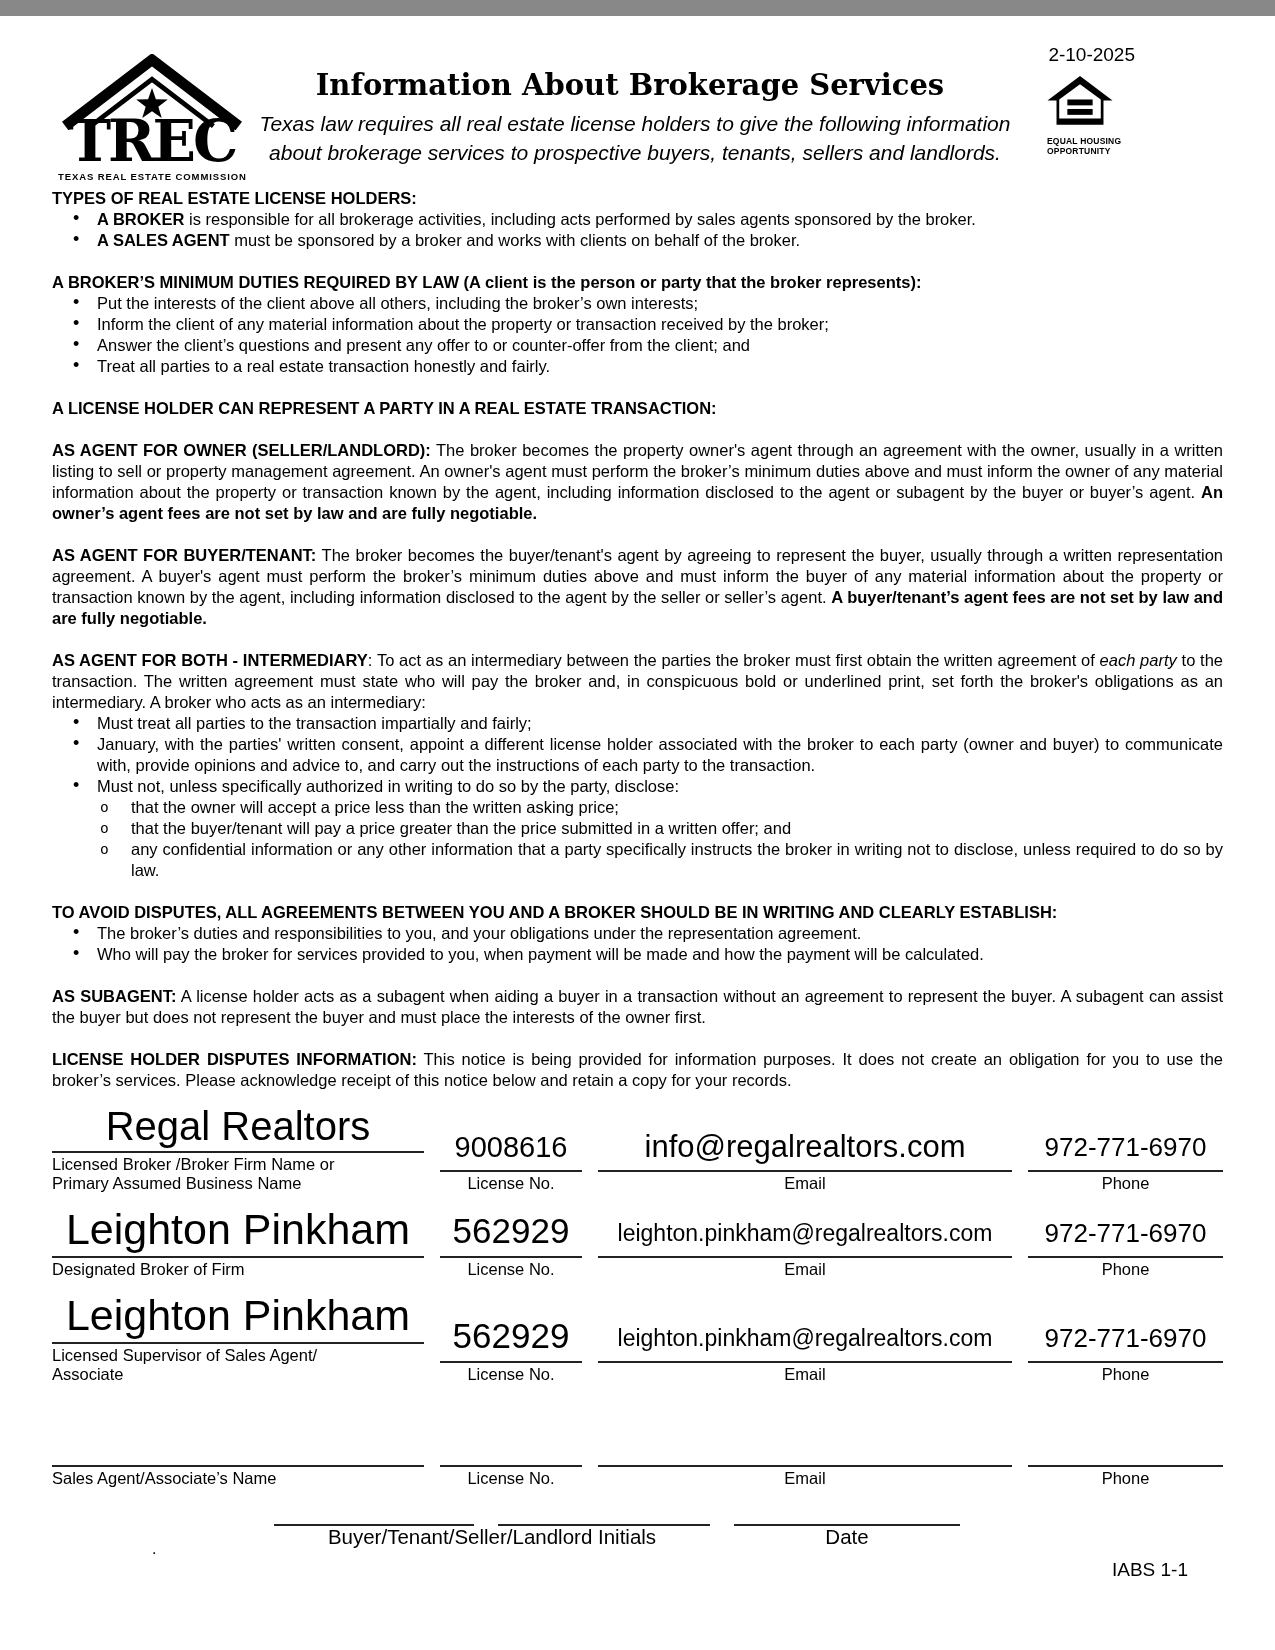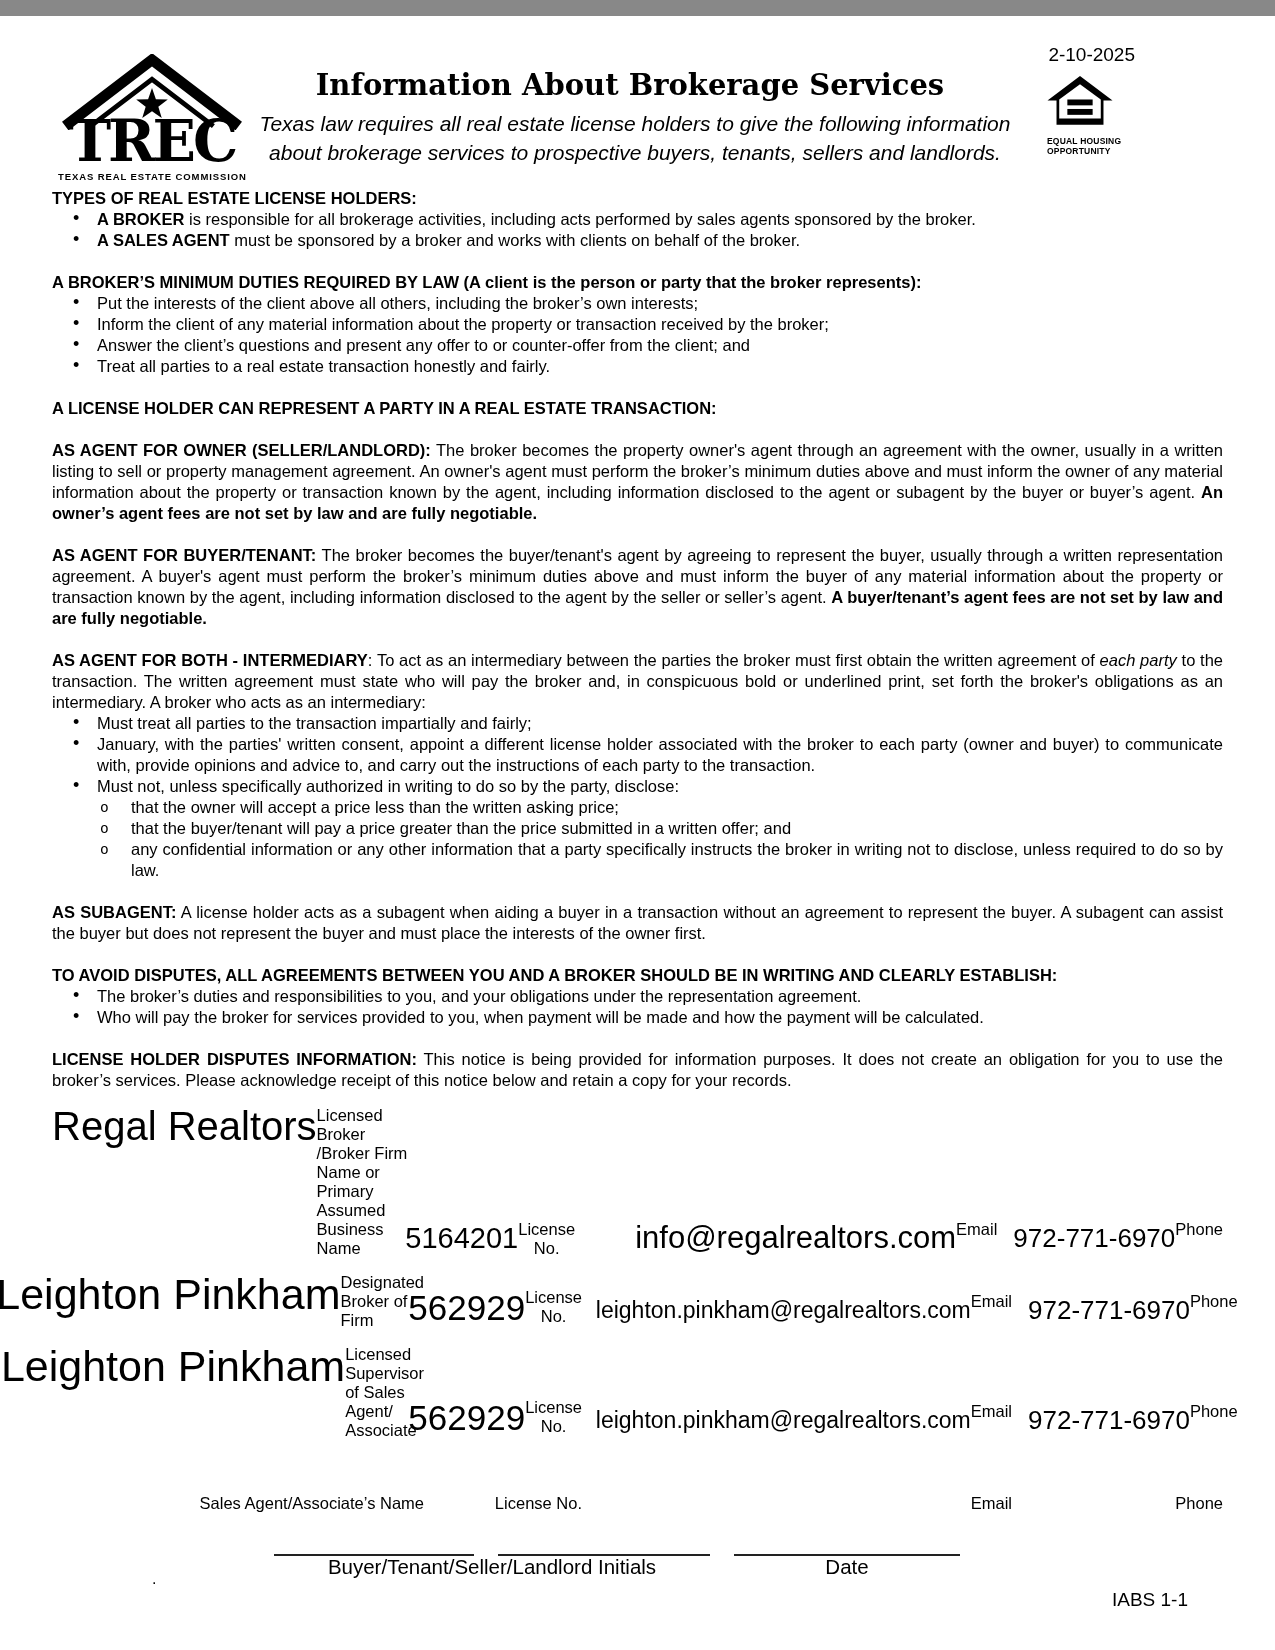--- a/index.html
+++ b/index.html
@@ -34,21 +34,21 @@
   .b { font-weight:bold; }
   .i { font-style:italic; }
   .bul { position:relative; padding-left:45px; text-align:justify; }
   .bul::before { content:"\2022"; position:absolute; left:21px; top:-1px; font-size:18px; }
   .sub { position:relative; padding-left:79px; text-align:justify; }
   .sub::before { content:"o"; position:absolute; left:48px; top:0; font-size:14.5px; font-family:"DejaVu Sans Mono", monospace; }
 
   
   .contact { margin-top:12px; }
   .crow { display:flex; gap:16px; align-items:flex-end; margin-top:13px; }
-  .cell { display:flex; flex-direction:row; justify-content:flex-end; }
+  .cell { display:flex; flex-direction:column; justify-content:flex-end; }
   .c-name  { width:372px; }
   .c-lic   { width:142px; }
   .c-email { width:414px; }
   .c-phone { flex:1; }
   .val { text-align:center; white-space:nowrap; }
   .rule { border-top:2px solid #222; margin-top:3px; }
   .lbl { font-size:16.5px; line-height:19px; margin-top:2px; text-align:center; }
   .lbl.left { text-align:left; white-space:pre-line; }
   .r1 .v-name { font-size:40px; line-height:44px; }
   .r1 .v-lic  { font-size:29px; line-height:40px; }
@@ -140,44 +140,44 @@
       <p class="para"><span class="b">AS AGENT FOR BOTH - INTERMEDIARY</span><span>:  To act as an intermediary between the parties the broker must first obtain the written agreement of </span><span class="i">each party</span><span> to the transaction. The written agreement must state who will pay the broker and, in conspicuous bold or underlined print, set forth the broker's obligations as an intermediary. A broker who acts as an intermediary:</span></p>
       <div class="bul">Must treat all parties to the transaction impartially  and fairly;</div>
       <div class="bul">January, with the parties' written consent, appoint a different license holder associated with the broker to each party (owner and buyer) to communicate with, provide opinions and advice to, and carry out the instructions of each party to the transaction.</div>
       <div class="bul">Must not, unless specifically authorized in writing to do so by the party, disclose:</div>
       <div class="sub">that the owner will accept a price less than the written asking price;</div>
       <div class="sub">that the buyer/tenant will pay a price greater than the price submitted in a written offer;  and</div>
       <div class="sub">any confidential information or any other information that a party specifically instructs the broker in writing not to disclose, unless required to do so by law.</div>
     </div>
 
     <div class="sec">
-      <p class="para"><span class="b">AS SUBAGENT:</span><span> A license holder acts as a subagent when aiding a buyer in a transaction without an agreement to represent the buyer. A subagent can assist the buyer but does not represent the buyer and must place the interests of the owner first.</span></p>
-    </div>
-
-    <div class="sec">
       <p class="heading">TO AVOID DISPUTES, ALL AGREEMENTS BETWEEN YOU AND A BROKER SHOULD BE IN WRITING AND CLEARLY ESTABLISH:</p>
       <div class="bul">The broker’s duties and responsibilities to you, and your obligations under the representation agreement.</div>
       <div class="bul">Who will pay the broker for services provided to you, when payment will be made and how the payment will be calculated.</div>
     </div>
 
+    <div class="sec">
+      <p class="para"><span class="b">AS SUBAGENT:</span><span> A license holder acts as a subagent when aiding a buyer in a transaction without an agreement to represent the buyer. A subagent can assist the buyer but does not represent the buyer and must place the interests of the owner first.</span></p>
+    </div>
+
     <div class="sec" style="margin-bottom:0;">
       <p class="para"><span class="b">LICENSE HOLDER DISPUTES INFORMATION:</span><span> This notice is being provided for information purposes. It does not create an obligation for you to use the broker’s services. Please acknowledge receipt of this notice below and retain a copy for your records.</span></p>
     </div>
 
     <div class="contact">
 
       <div class="crow r1">
         <div class="cell c-name">
           <div class="val v-name">Regal Realtors</div>
           <div class="rule"></div>
           <div class="lbl left">Licensed Broker /Broker Firm Name or
 Primary Assumed Business Name</div>
         </div>
         <div class="cell c-lic">
-          <div class="val v-lic">5164201</div>
+          <div class="val v-lic">9008616</div>
           <div class="rule"></div>
           <div class="lbl">License No.</div>
         </div>
         <div class="cell c-email">
           <div class="val v-email">info@regalrealtors.com</div>
           <div class="rule"></div>
           <div class="lbl">Email</div>
         </div>
         <div class="cell c-phone">
           <div class="val v-phone">972-771-6970</div>

